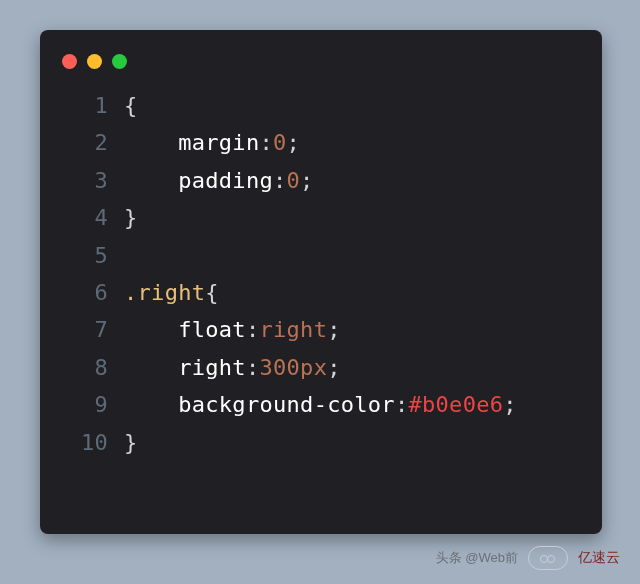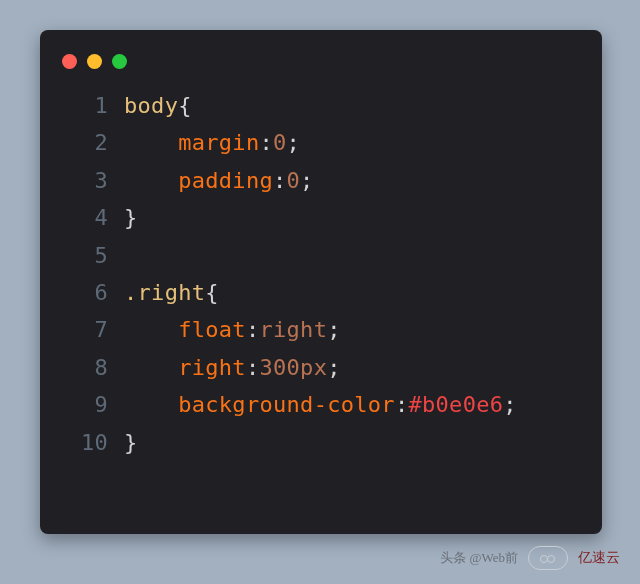--- a/index.html
+++ b/index.html
@@ -23,54 +23,54 @@
     padding:24px 22px;
     box-sizing:border-box;
   }
   .traffic{display:flex;gap:10px;margin-bottom:18px}
   .dot{width:15px;height:15px;border-radius:50%}
   .r{background:#ff5f56}.y{background:#ffbd2e}.g{background:#27c93f}
   .code{font-size:22px;line-height:1.7;letter-spacing:.3px}
   .row{display:flex;white-space:pre}
   .ln{width:46px;text-align:right;color:#5e6a78;padding-right:16px;user-select:none}
   .c-sel{color:#e6c07b}
-  .c-prop{color:#f97316}
+  .c-prop{color:#ffffff}
   .c-punc{color:#d4d4d4}
   .c-num{color:#b97353}
   .c-val{color:#b97353}
   .c-hex{color:#ef4444}
   .watermark{
     position:absolute;
     right:20px;
     bottom:14px;
     display:flex;
     align-items:center;
     gap:10px;
     color:#6b7078;
-    font-family:Liberation Serif, serif;
+    font-family:Liberation Sans, sans-serif;
     font-size:13px;
   }
   .watermark .badge{
     width:38px;height:22px;border:1px solid #c9ced4;border-radius:12px;
     display:flex;align-items:center;justify-content:center;color:#c9ced4;
   }
   .watermark .badge svg{width:24px;height:14px}
   .watermark .txt2{color:#7f1d1d;font-size:14px}
 </style>
 </head>
 <body>
 
 <div class="editor">
   <div class="traffic">
     <div class="dot r"></div>
     <div class="dot y"></div>
     <div class="dot g"></div>
   </div>
   <div class="code" id="code">
-      <div class="row"><span class="ln">1</span><span class="c-sel">body</span><span class="c-punc">{</span></div>
+      <div class="row"><span class="ln">1</span><span class="c-punc">{</span></div>
       <div class="row"><span class="ln">2</span><span>    </span><span class="c-prop">margin</span><span class="c-punc">:</span><span class="c-num">0</span><span class="c-punc">;</span></div>
       <div class="row"><span class="ln">3</span><span>    </span><span class="c-prop">padding</span><span class="c-punc">:</span><span class="c-num">0</span><span class="c-punc">;</span></div>
       <div class="row"><span class="ln">4</span><span class="c-punc">}</span></div>
       <div class="row"><span class="ln">5</span><span></span></div>
       <div class="row"><span class="ln">6</span><span class="c-sel">.right</span><span class="c-punc">{</span></div>
       <div class="row"><span class="ln">7</span><span>    </span><span class="c-prop">float</span><span class="c-punc">:</span><span class="c-val">right</span><span class="c-punc">;</span></div>
       <div class="row"><span class="ln">8</span><span>    </span><span class="c-prop">right</span><span class="c-punc">:</span><span class="c-num">300px</span><span class="c-punc">;</span></div>
       <div class="row"><span class="ln">9</span><span>    </span><span class="c-prop">background-color</span><span class="c-punc">:</span><span class="c-hex">#b0e0e6</span><span class="c-punc">;</span></div>
       <div class="row"><span class="ln">10</span><span class="c-punc">}</span></div>
     </div>

